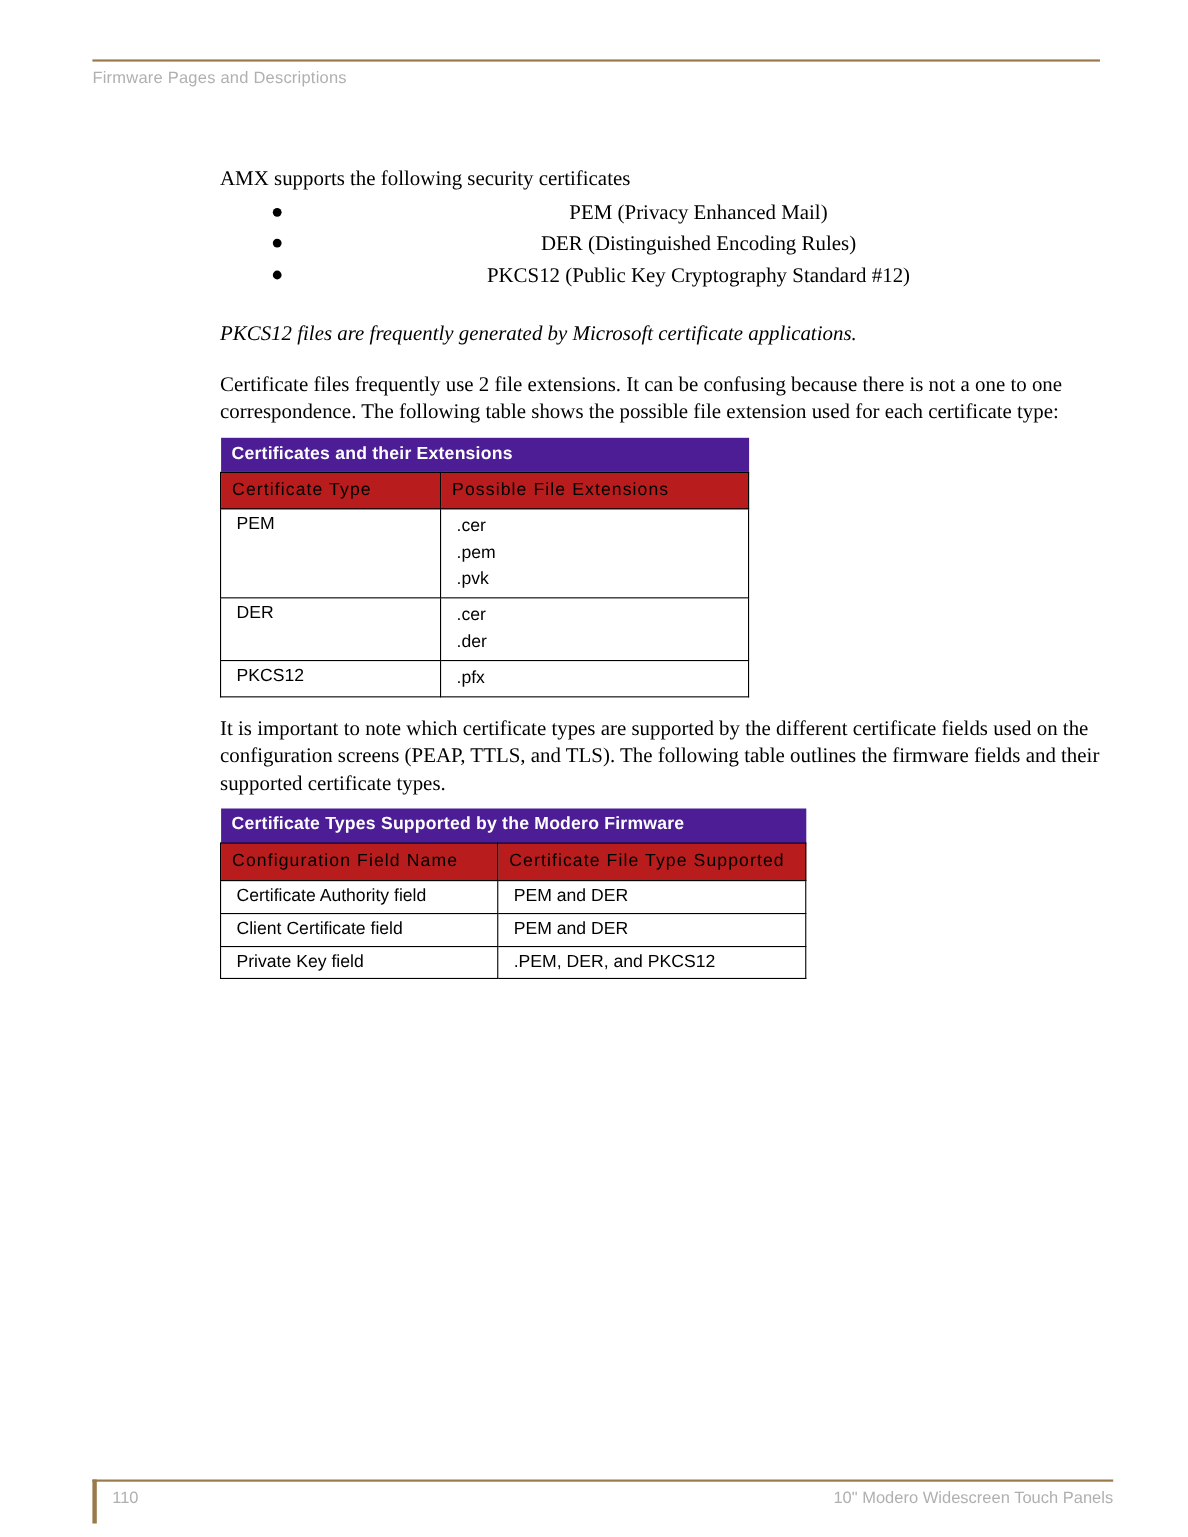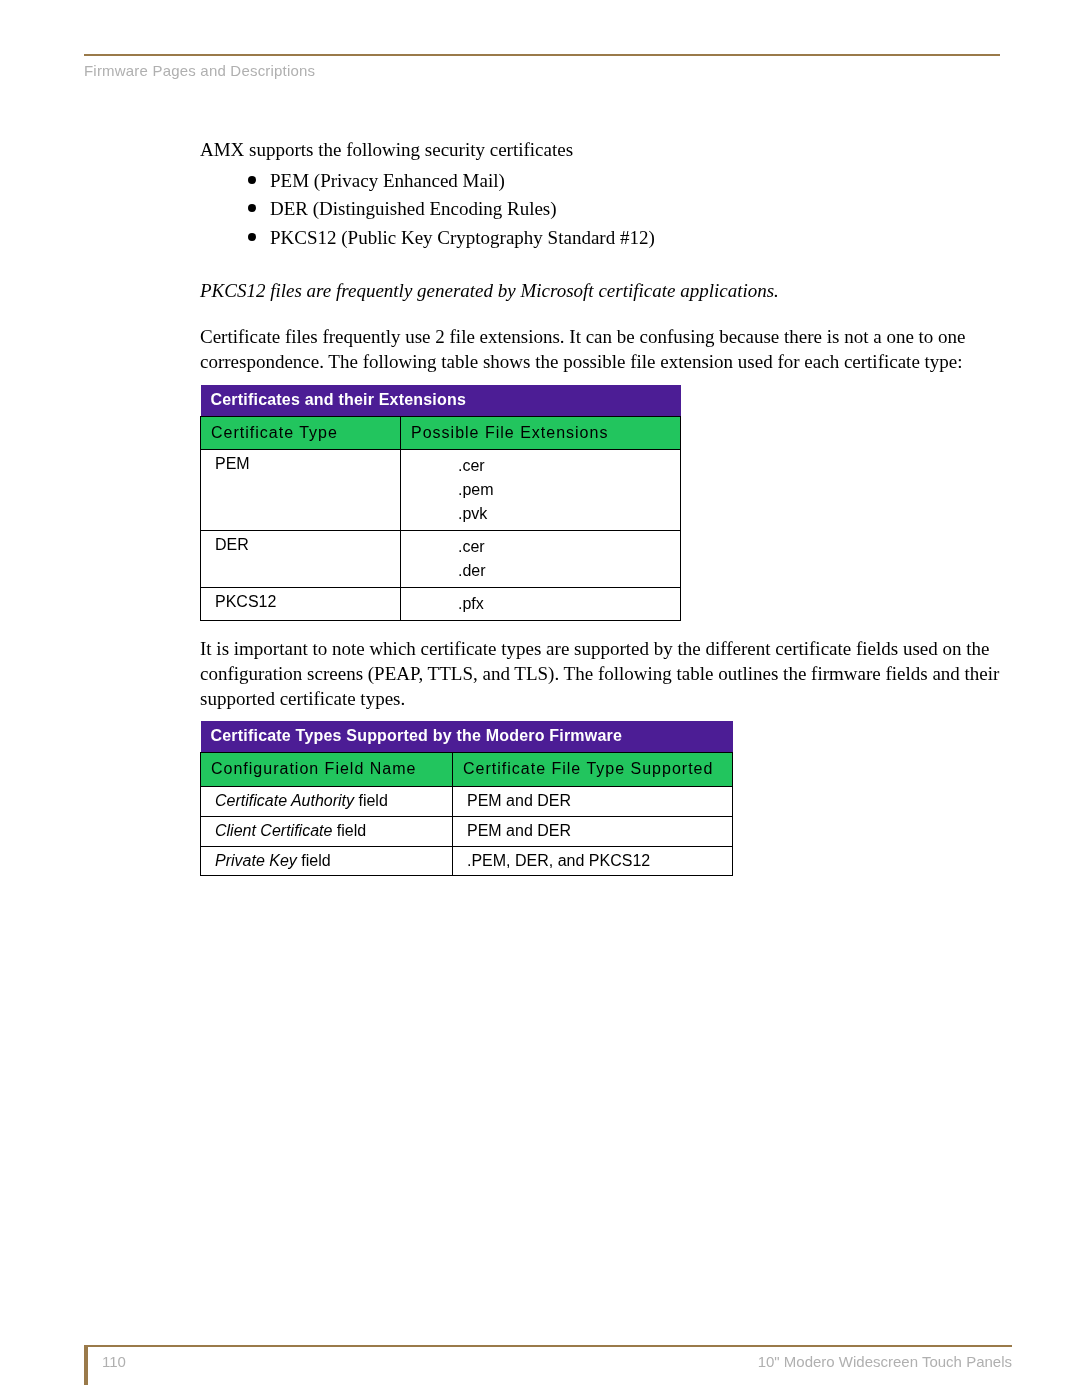--- a/index.html
+++ b/index.html
@@ -28,25 +28,26 @@
     color: #b0b0b0;
     letter-spacing: 0.2px;
   }
   .content {
     margin-left: 116px;
     margin-right: 0;
     padding-top: 55px;
     font-size: 19px;
     line-height: 1.3;
   }
-  .content p { margin: 4px 0 6px 0; }
+  .content p { margin: 17px 0 6px 0; }
   ul.bullets {
     list-style: none;
     padding: 0;
     margin: 6px 0 18px 48px;
+    text-align: center;
   }
   ul.bullets li {
     position: relative;
     padding-left: 22px;
     margin: 4px 0;
   }
   ul.bullets li::before {
     content: "";
     position: absolute;
     left: 0;
@@ -69,40 +70,40 @@
   table.cert th.title {
     background: #4c1d95;
     color: #fff;
     text-align: left;
     font-weight: bold;
     padding: 5px 10px;
     font-size: 16px;
     letter-spacing: 0.2px;
   }
   table.cert th.sub {
-    background: #22c55e;
+    background: #b91c1c;
     color: #000;
     text-align: left;
     font-weight: normal;
     letter-spacing: 1px;
     padding: 6px 10px;
     border: 1px solid #000;
     font-size: 16px;
   }
   table.cert td {
     border: 1px solid #000;
     padding: 4px 10px 4px 14px;
     vertical-align: top;
   }
-  .ext-line { line-height: 1.5; margin-left: 43px; }
+  .ext-line { line-height: 1.5; }
   .t1 col.c1 { width: 200px; }
   .t1 col.c2 { width: 280px; }
   .t2 col.c1 { width: 252px; }
   .t2 col.c2 { width: 280px; }
-  .row-label-italic { font-style: italic; }
+  .row-label-italic { }
   .footer {
     position: absolute;
     left: 84px;
     right: 68px;
     bottom: 46px;
   }
   .foot-rule {
     border-top: 2px solid #9a7a4a;
     margin-bottom: 4px;
   }

